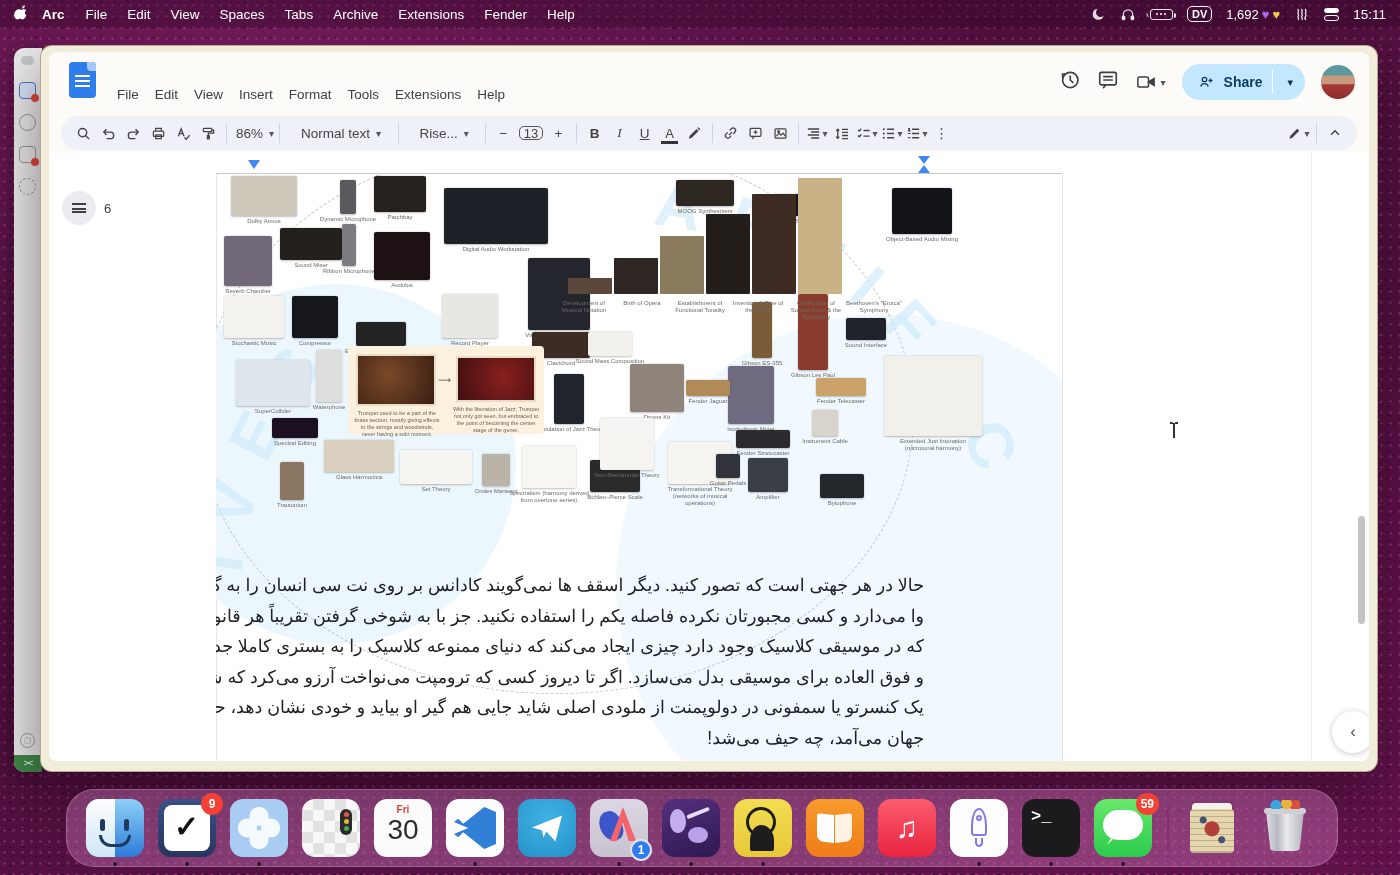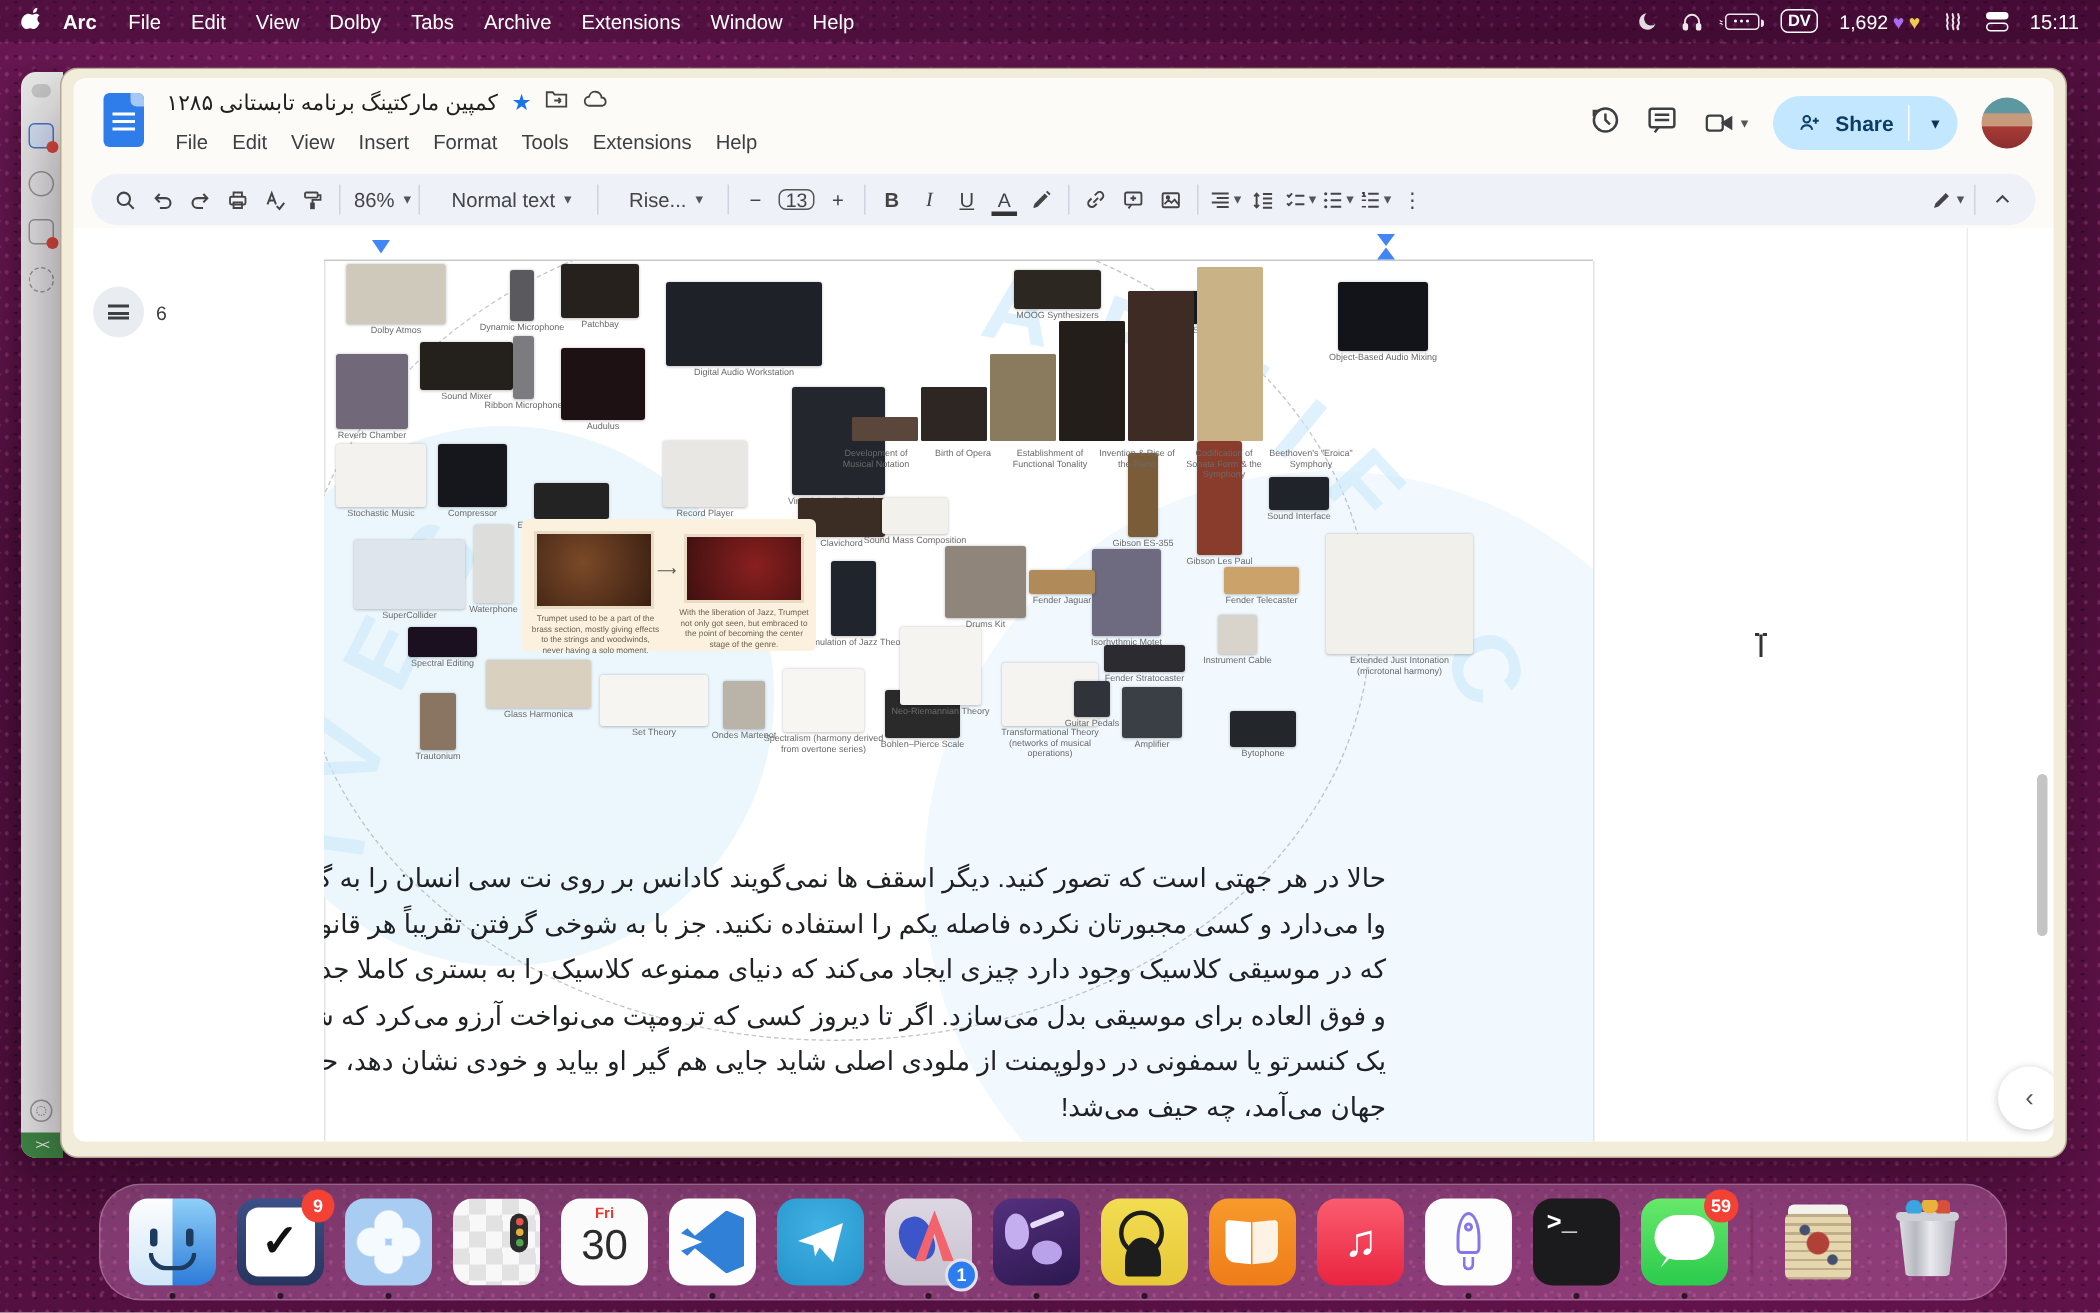--- a/index.html
+++ b/index.html
@@ -277,25 +277,25 @@
 <div class="menubar">
   <span style="margin-right:2px;">
     <svg width="15" height="17" viewBox="0 0 15 17">
         <path fill="#fff" d="M10.8 1.2c-.7.1-1.6.6-2.1 1.2-.4.5-.8 1.4-.6 2.2.8 0 1.7-.5 2.2-1.1.4-.6.8-1.4.5-2.3zM12.4 11.3c-.4.9-.6 1.3-1.1 2-.6.9-1.6 2.1-2.7 2.1-1 0-1.3-.6-2.6-.6s-1.6.6-2.6.6c-1.1 0-2-1.1-2.6-2C-.9 10.6 1 7.2 2.3 6.2c.8-.6 1.8-1 2.7-1 1 0 1.7.6 2.5.6.8 0 1.3-.6 2.5-.6.8 0 1.7.4 2.4 1-2.1 1.2-1.8 4.1 0 5.1z"></path>
       </svg>
   </span>
   <span class="appname">Arc</span>
   <span class="mi">File</span>
   <span class="mi">Edit</span>
   <span class="mi">View</span>
-  <span class="mi">Dolby</span>
+  <span class="mi">Spaces</span>
   <span class="mi">Tabs</span>
   <span class="mi">Archive</span>
   <span class="mi">Extensions</span>
-  <span class="mi">Window</span>
+  <span class="mi">Fender</span>
   <span class="mi">Help</span>
 
   <span class="mb-right">
     <span>
       <svg width="15" height="15" viewBox="0 0 16 16">
           <path fill="#fff" opacity=".85" d="M13.4 9.6A5.9 5.9 0 117.2 1.9a4.8 4.8 0 006.2 7.7z"></path>
         </svg>
     </span>
     <span>
       <svg width="16" height="15" viewBox="0 0 16 16" fill="none" stroke="#fff" stroke-width="1.3" opacity=".9">
@@ -342,35 +342,20 @@
   <span class="ls-ic round" style="top:130px; border-style:dashed;"></span>
   <span class="ls-gear"></span>
   <span class="ls-green">&gt;&lt;</span>
 </div>
 
 <div class="window">
  <div class="docs">
 
   <div class="dhead">
     <div class="docicon"></div>
-    <div class="titlerow">
-      <span class="dtitle">کمپین مارکتینگ برنامه تابستانی ۱۲۸۵</span>
-      <span class="star">★</span>
-      <span class="hicon">
-        <svg width="16" height="14" viewBox="0 0 16 14" fill="none" stroke="#444" stroke-width="1.2">
-          <path d="M1.5 2.5h4l1.2 1.6h7.8v8H1.5z"></path>
-              <path d="M6.5 8h4.5M11 8L9.3 6.3M11 8l-1.7 1.7"></path>
-            </svg>
-      </span>
-      <span class="hicon">
-        <svg width="18" height="14" viewBox="0 0 18 14" fill="none" stroke="#444" stroke-width="1.2">
-          <path d="M5 11.5a3 3 0 01-.3-6A4.2 4.2 0 0113 6a2.8 2.8 0 01.7 5.5H5z"></path>
-            </svg>
-      </span>
-    </div>
     <div class="dmenu">
 
     <span>File</span>
           <span>Edit</span>
           <span>View</span>
           <span>Insert</span>
           <span>Format</span>
           <span>Tools</span>
           <span>Extensions</span>
           <span>Help</span>

